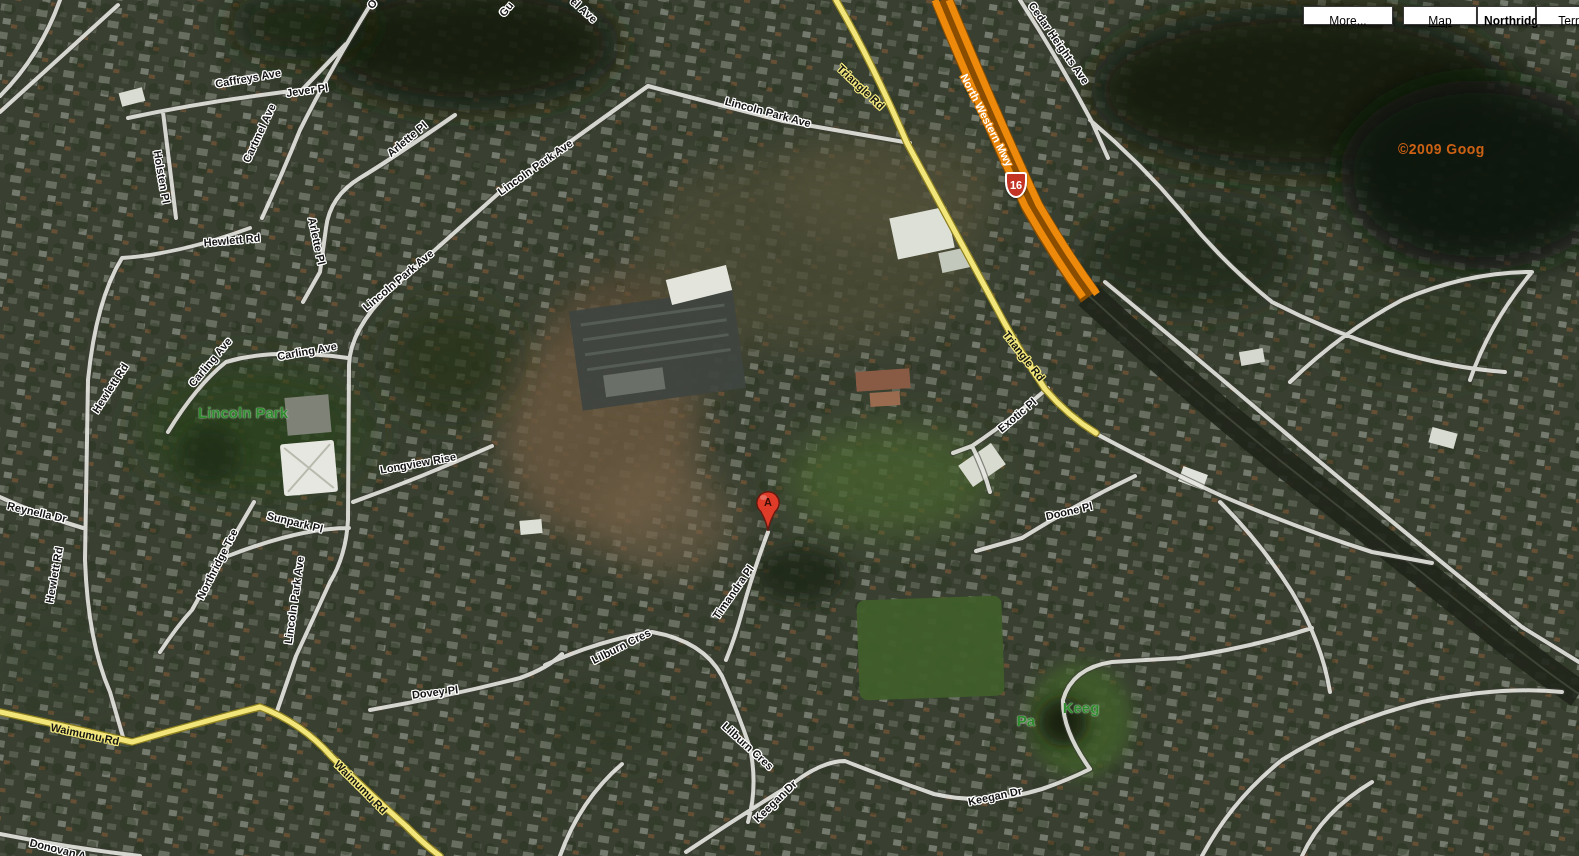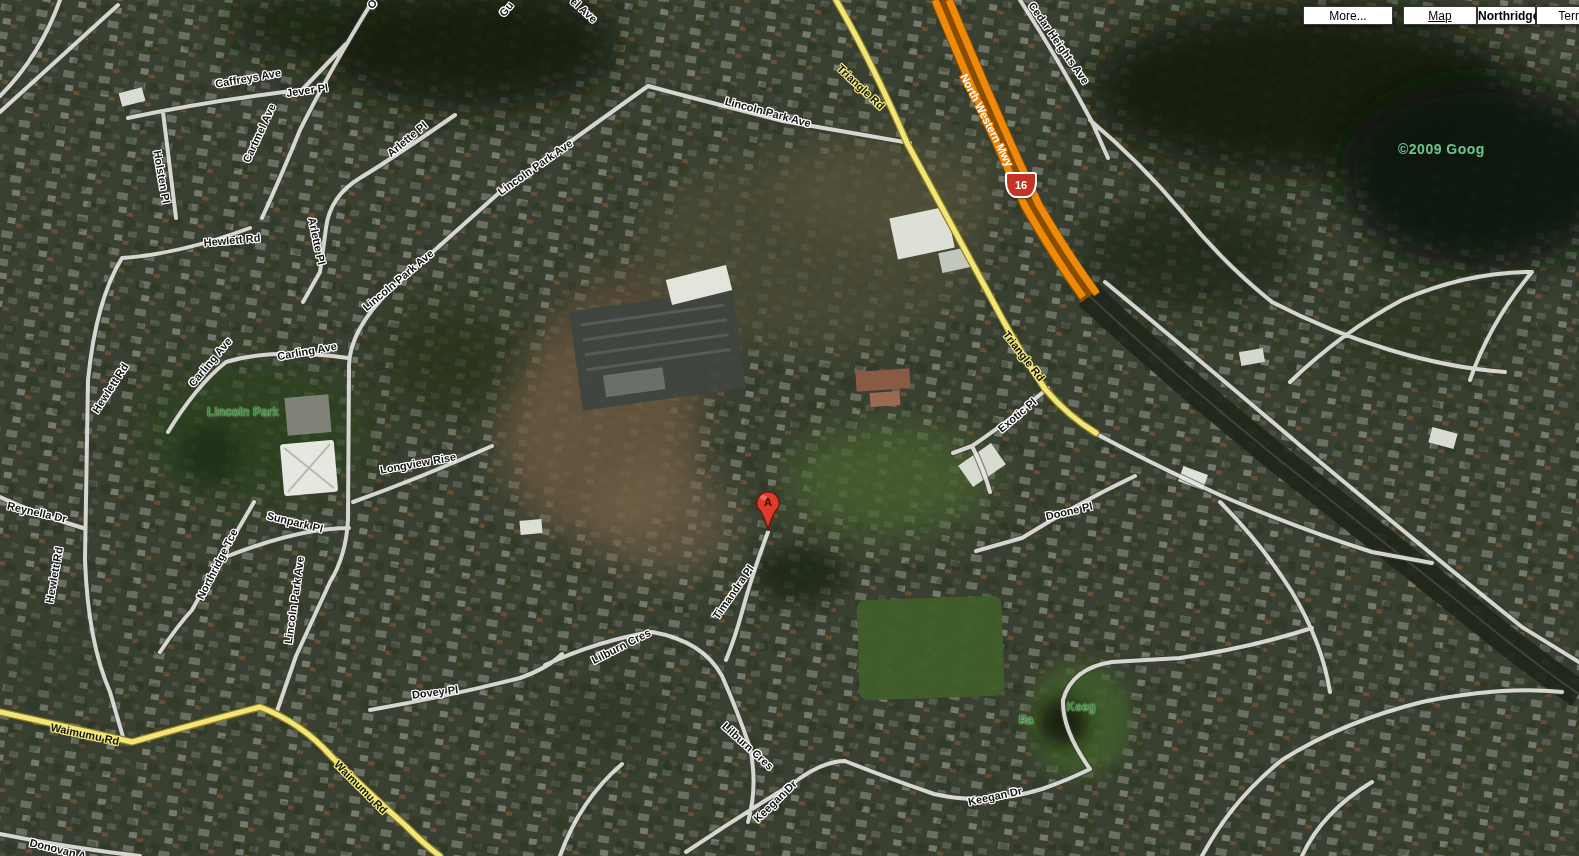--- a/index.html
+++ b/index.html
@@ -12,43 +12,43 @@
   .map-label{position:absolute;font:bold 11px "Liberation Sans",sans-serif;color:#141414;
     white-space:nowrap;
     text-shadow:-1px -1px 0 #fff,1px -1px 0 #fff,-1px 1px 0 #fff,1px 1px 0 #fff,
                 0 -1px 0 #fff,0 1px 0 #fff,-1px 0 0 #fff,1px 0 0 #fff;}
   .map-label.yellow{
     text-shadow:-1px -1px 0 #F3E97F,1px -1px 0 #F3E97F,-1px 1px 0 #F3E97F,1px 1px 0 #F3E97F,
                 0 -1px 0 #F3E97F,0 1px 0 #F3E97F,-1px 0 0 #F3E97F,1px 0 0 #F3E97F;}
   .map-label.orange{color:#fff;
     text-shadow:-1px -1px 0 #E8850C,1px -1px 0 #E8850C,-1px 1px 0 #E8850C,1px 1px 0 #E8850C,
                 0 -1px 0 #E8850C,0 1px 0 #E8850C,-1px 0 0 #E8850C,1px 0 0 #E8850C;}
-  .map-label.park{color:#2E8B2E;font-size:12px;
+  .map-label.park{color:#2E8B2E;font-size:15px;
     text-shadow:0 0 2px rgba(255,255,255,.65),0 0 1px rgba(235,255,235,.6);}
 
   
-  .shield{position:absolute;left:1005px;top:172px;width:32px;height:26px;
+  .shield{position:absolute;left:1005px;top:172px;width:22px;height:26px;
     background:#C33425;border:2px solid #fff;box-sizing:border-box;
     border-radius:3px 3px 11px 11px / 3px 3px 16px 16px;
     display:flex;align-items:center;justify-content:center;
     color:#fff;font:bold 11px "Liberation Sans",sans-serif;
     box-shadow:0 1px 2px rgba(0,0,0,.5);}
 
   
   .marker{position:absolute;left:754px;top:489px;}
 
   
   .watermark{position:absolute;left:1398px;top:141px;
-    font:bold 14px "Liberation Sans",sans-serif;color:#86efac;opacity:.8;
+    font:bold 14px "Liberation Sans",sans-serif;color:#f97316;opacity:.8;
     letter-spacing:.5px;}
 
   
   .gm-btn{position:absolute;top:6px;height:19px;background:#fff;
     border:1px solid #383838;font:12px "Liberation Sans",sans-serif;color:#000;
-    padding:0;line-height:16px;text-align:center;
+    padding:6px;line-height:16px;text-align:center;
     box-shadow:1px 2px 3px rgba(0,0,0,.45);cursor:pointer;}
   #btn-more{left:1303px;width:90px;}
   #btn-map{left:1403px;width:74px;text-decoration:underline;}
   #btn-satellite{left:1477px;width:59px;font-weight:bold;}
   #btn-terrain{left:1536px;width:72px;}
 </style>
 </head>
 <body>
 
 <div id="screen">

